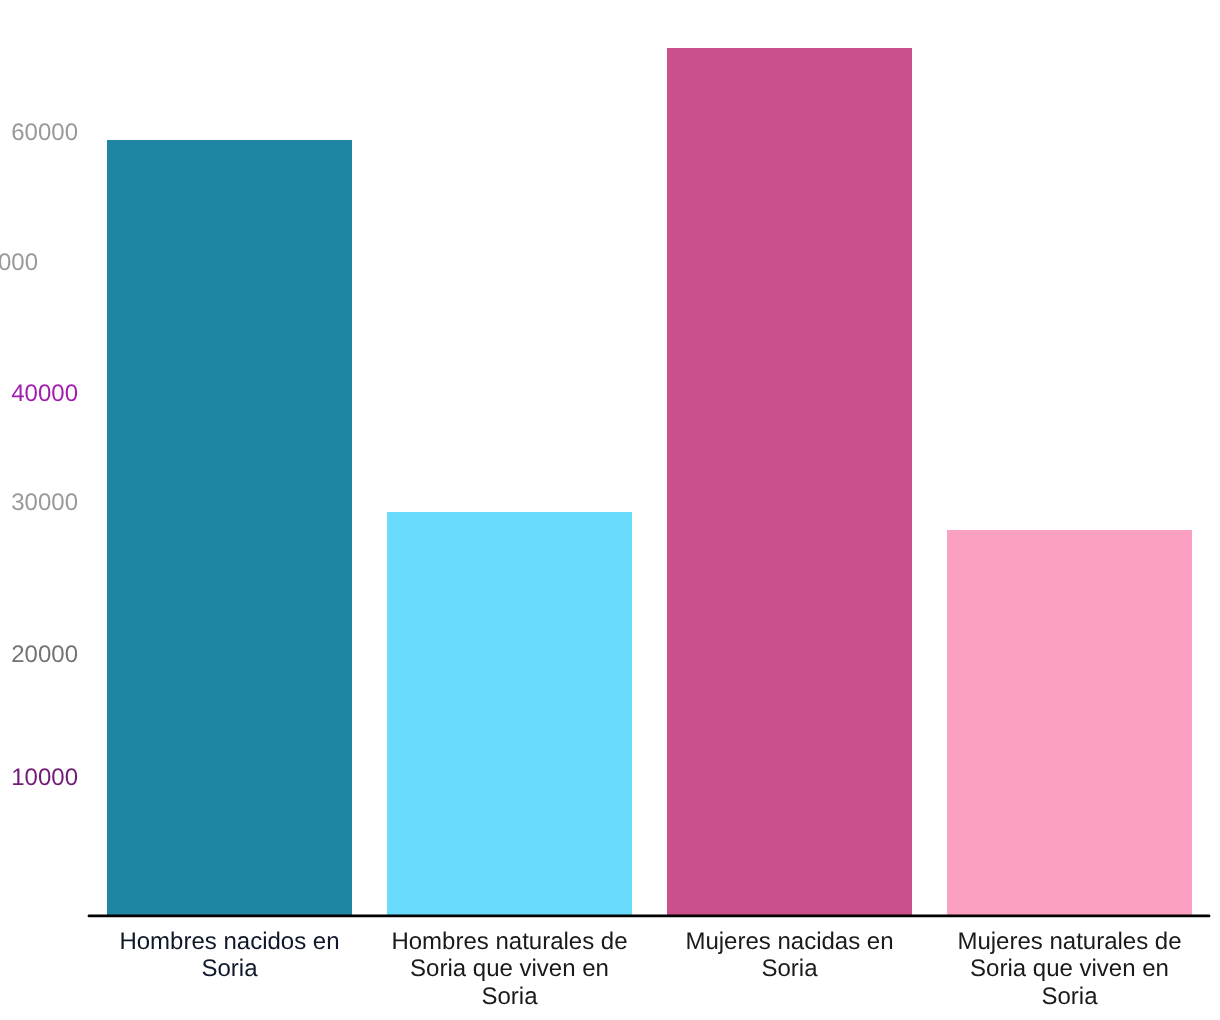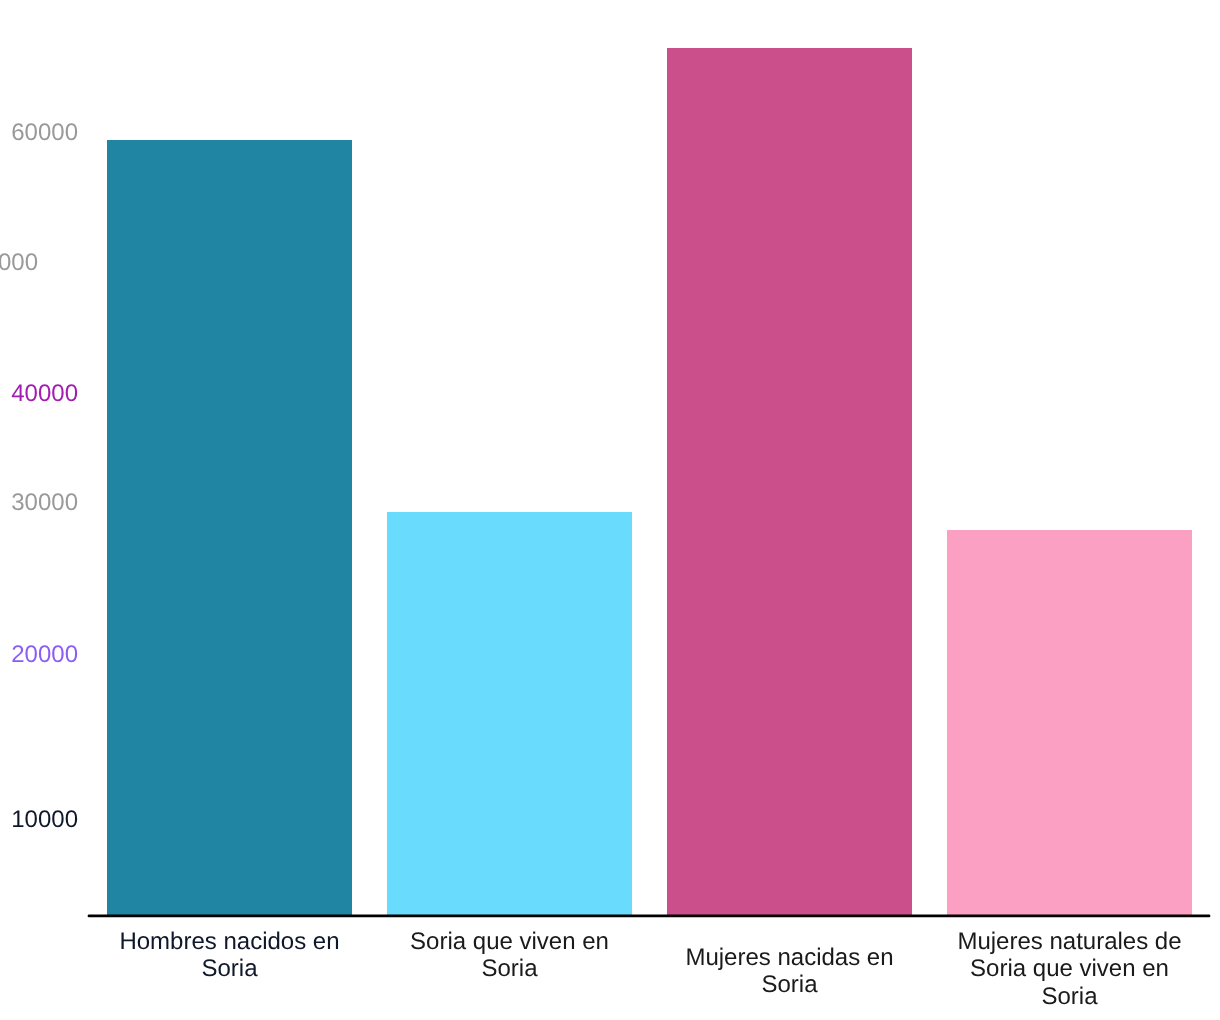--- a/index.html
+++ b/index.html
@@ -72,38 +72,39 @@
     <div class="bar" style="left: 386.5px; width: 245px; top: 512.063px; height: 402.677px; background: rgb(105, 219, 252);"></div>
     <div class="bar" style="left: 666.5px; width: 245px; top: 48.1502px; height: 866.59px; background: rgb(203, 79, 138);"></div>
     <div class="bar" style="left: 946.5px; width: 245px; top: 530.3px; height: 384.44px; background: rgb(252, 160, 195);"></div>
   </div>
 
   <svg id="axis-svg">
     <line id="x-axis-line" stroke-linecap="round" x1="89" x2="1209" y1="915.9" y2="915.9" stroke="#000000" stroke-width="2.8"></line>
   </svg>
 
   <div id="ytick-layer">
-    <div class="ytick-label" style="right: 1142px; top: 808px; color: #0f172a;">10000</div>
-    <div class="ytick-label" style="right: 1142px; top: 642.76px; color: #8b5cf6;">20000</div>
+    <div class="ytick-label" style="right: 1142px; top: 766px; color: #701a75;">10000</div>
+    <div class="ytick-label" style="right: 1142px; top: 642.76px; color: #737373;">20000</div>
     <div class="ytick-label" style="right: 1142px; top: 491px; color: rgb(153, 153, 153);">30000</div>
     <div class="ytick-label" style="right: 1142px; top: 381.68px; color: #a21caf;">40000</div>
     <div class="ytick-label" style="right: 1182px; top: 251.14px; color: rgb(153, 153, 153);">50000</div>
     <div class="ytick-label" style="right: 1142px; top: 120.6px; color: rgb(153, 153, 153);">60000</div>
   </div>
 
   <div id="xtick-layer">
     <div class="xtick-label" style="left: 69.5px; width: 320px; top: 927.6px; color: #0f172a;">
       <div class="xtick-line">Hombres nacidos en</div>
       <div class="xtick-line">Soria</div>
     </div>
     <div class="xtick-label" style="left: 349.5px; width: 320px; top: 927.6px; color: rgb(26, 26, 26);">
+      <div class="xtick-line">Hombres naturales de</div>
       <div class="xtick-line">Soria que viven en</div>
       <div class="xtick-line">Soria</div>
     </div>
-    <div class="xtick-label" style="left: 629.5px; width: 320px; top: 927.6px; color: rgb(26, 26, 26); margin-top: 16px;">
+    <div class="xtick-label" style="left: 629.5px; width: 320px; top: 927.6px; color: rgb(26, 26, 26);">
       <div class="xtick-line">Mujeres nacidas en</div>
       <div class="xtick-line">Soria</div>
     </div>
     <div class="xtick-label" style="left: 909.5px; width: 320px; top: 927.6px; color: rgb(26, 26, 26);">
       <div class="xtick-line">Mujeres naturales de</div>
       <div class="xtick-line">Soria que viven en</div>
       <div class="xtick-line">Soria</div>
     </div>
   </div>
 

